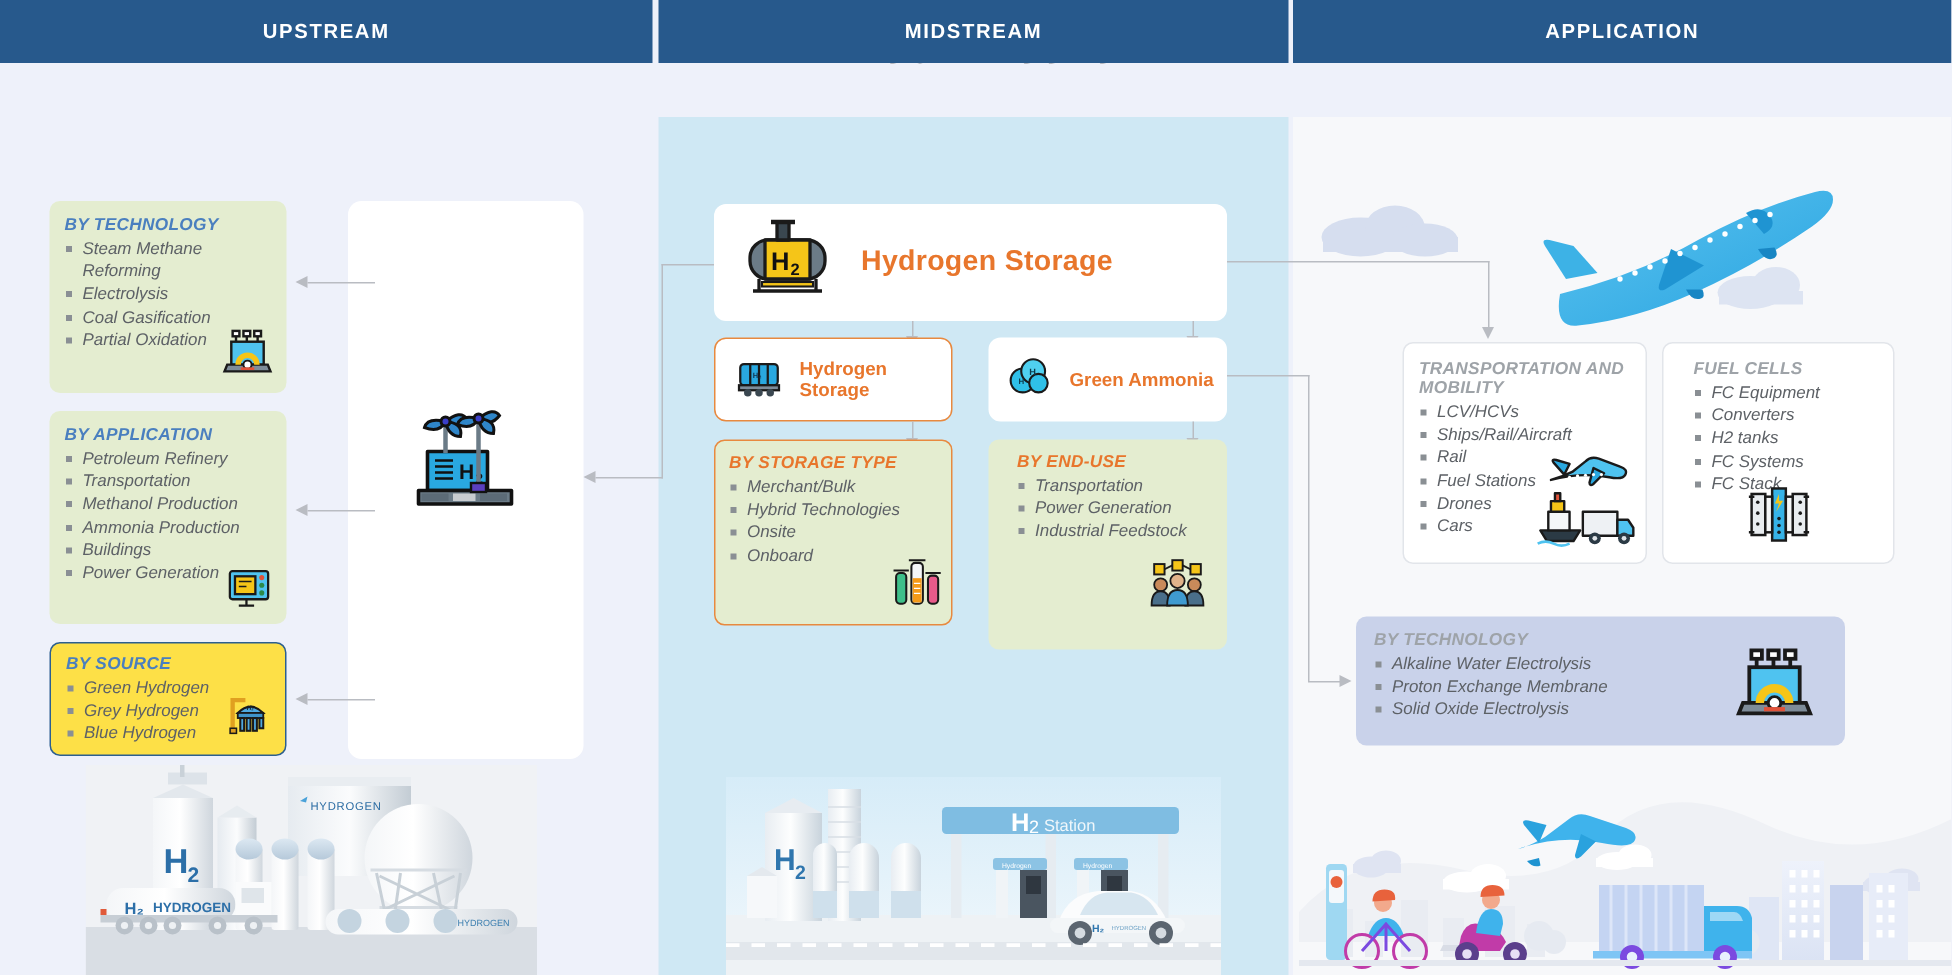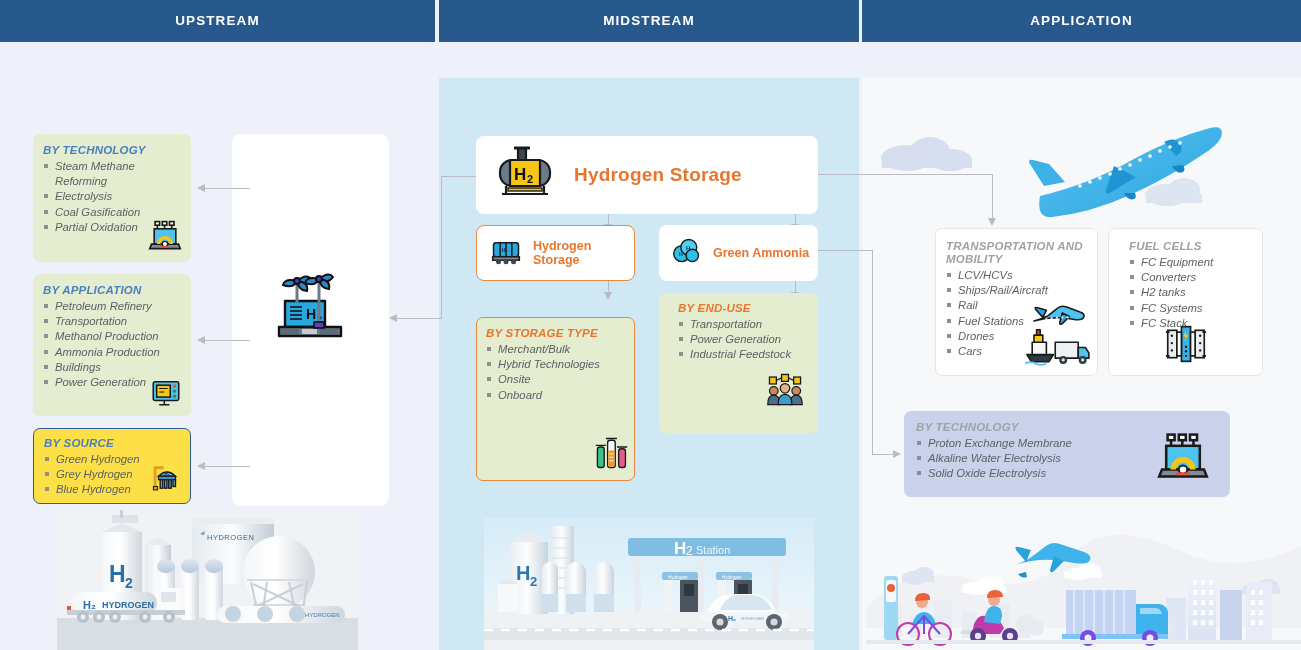--- a/index.html
+++ b/index.html
@@ -607,21 +607,21 @@
       </svg>
     </div>
     <div class="txt">Green Ammonia</div>
   </div>
 
   <div class="ln vl" style="left:608px; top:281px; height:16px;"></div>
   <div class="arrD" style="left:603.5px; top:292px;"></div>
   <div class="ln vl" style="left:795px; top:281px; height:16px;"></div>
   <div class="arrD" style="left:790.5px; top:292px;"></div>
 
-  <div class="card mgreen brd-orange" style="left:476px; top:293px; width:159px; height:164px; padding:9px 9px 6px 9px;margin-top:24px;">
+  <div class="card mgreen brd-orange" style="left:476px; top:293px; width:159px; height:124px; padding:9px 9px 6px 9px;">
     <div class="hd hd-orange">BY STORAGE TYPE</div>
     <ul>
       <li>Merchant/Bulk</li>
       <li>Hybrid Technologies</li>
       <li>Onsite</li>
       <li>Onboard</li>
     </ul>
     <div style="position:absolute;right:6px;bottom:5px;">
       <svg width="34" height="36" viewBox="0 0 40 42">
         <g stroke="#1a1a1a" stroke-width="1.6">
@@ -758,22 +758,22 @@
             <circle cx="24" cy="31" r="1.3"></circle>
             <circle cx="24" cy="36" r="1.3"></circle>
         </g>
       </svg>
     </div>
   </div>
 
   <div class="card lav" style="left:904px; top:411px; width:326px; height:86px; padding:10px 12px 6px 12px;">
     <div class="hd hd-grey">BY TECHNOLOGY</div>
     <ul>
+      <li>Alkaline Water Electrolysis</li>
       <li>Proton Exchange Membrane</li>
-      <li>Alkaline Water Electrolysis</li>
       <li>Solid Oxide Electrolysis</li>
     </ul>
     <div style="position:absolute;right:18px;bottom:8px;">
       <svg width="58" height="56" viewBox="0 0 40 40">
         <g stroke="#1a1a1a" stroke-width="1.8" fill="none">
           <rect x="8" y="12" width="24" height="17" fill="#4fc3f0"></rect>
           <path d="M5 29 h30 l2 5 H3 z" fill="#7e8c99"></path>
           <rect x="9" y="4" width="5" height="4" fill="#fff"></rect>
           <rect x="17" y="4" width="5" height="4" fill="#fff"></rect>
           <rect x="25" y="4" width="5" height="4" fill="#fff"></rect>

